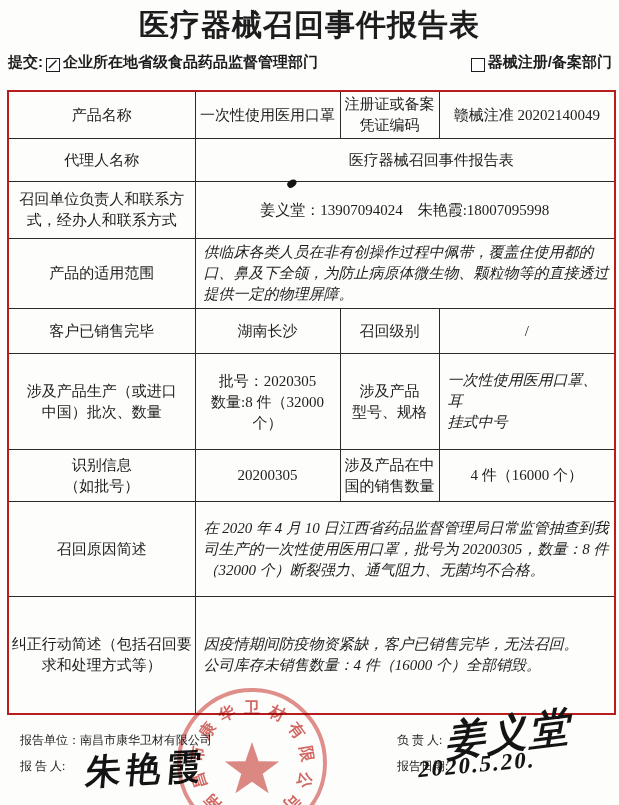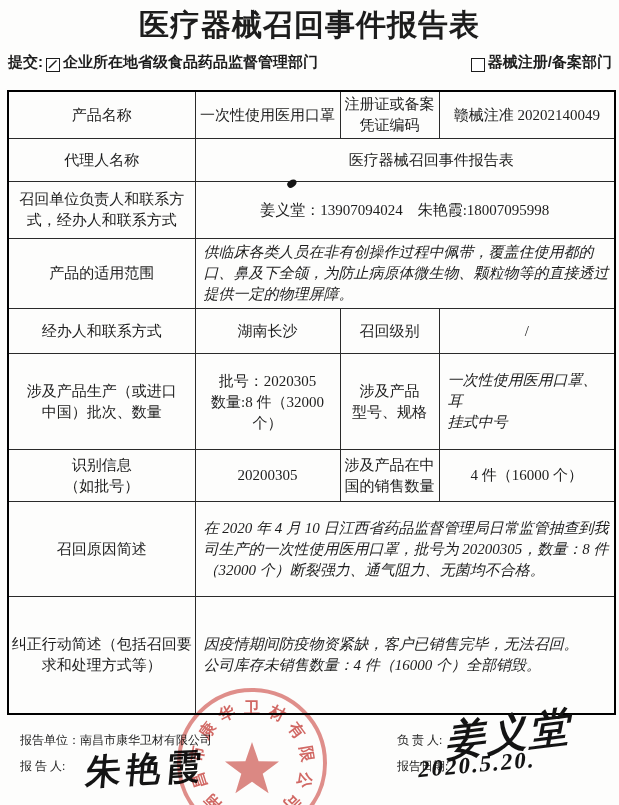--- a/index.html
+++ b/index.html
@@ -21,21 +21,21 @@
   }
   .submit-left { display:flex; align-items:flex-end; }
   .checkbox {
     display:inline-block; width:12px; height:12px; border:1.5px solid #1c1c1c;
     margin:0 3px; position:relative; background:#fff; flex:0 0 auto;
   }
   .checkbox svg { position:absolute; left:0; top:0; }
   .form-table {
     position:absolute; top:90px; left:7px; width:607px;
     border-collapse:collapse; table-layout:fixed;
-    border:2px solid #000000;
+    border:2px solid #b91c1c;
   }
   .form-table td {
     border:1px solid #2a2a2a; font-size:15px; line-height:21px;
     text-align:center; vertical-align:middle; padding:2px;
     overflow:hidden;
   }
   .para { text-align:left !important; padding:3px 5px 3px 8px !important;font-style:italic; }
   .batch-cell {
     height:100%; display:flex; flex-direction:column;
     justify-content:space-between; padding:5px 0 3px 0;
@@ -126,21 +126,21 @@
         <div>召回单位负责人和联系方</div>
         <div>式，经办人和联系方式</div>
       </td>
       <td colspan="3">姜义堂：13907094024　朱艳霞:18007095998</td>
     </tr>
     <tr style="height:63px">
       <td>产品的适用范围</td>
       <td colspan="3" class="para">供临床各类人员在非有创操作过程中佩带，覆盖住使用都的口、鼻及下全颌，为防止病原体微生物、颗粒物等的直接透过提供一定的物理屏障。</td>
     </tr>
     <tr style="height:45px">
-      <td>经办人和联系方式</td>
+      <td>客户已销售完毕</td>
       <td>湖南长沙</td>
       <td>召回级别</td>
       <td>/</td>
     </tr>
     <tr style="height:63px">
       <td>
         <div>涉及产品生产（或进口</div>
         <div>中国）批次、数量</div>
       </td>
       <td style="padding:12px">

